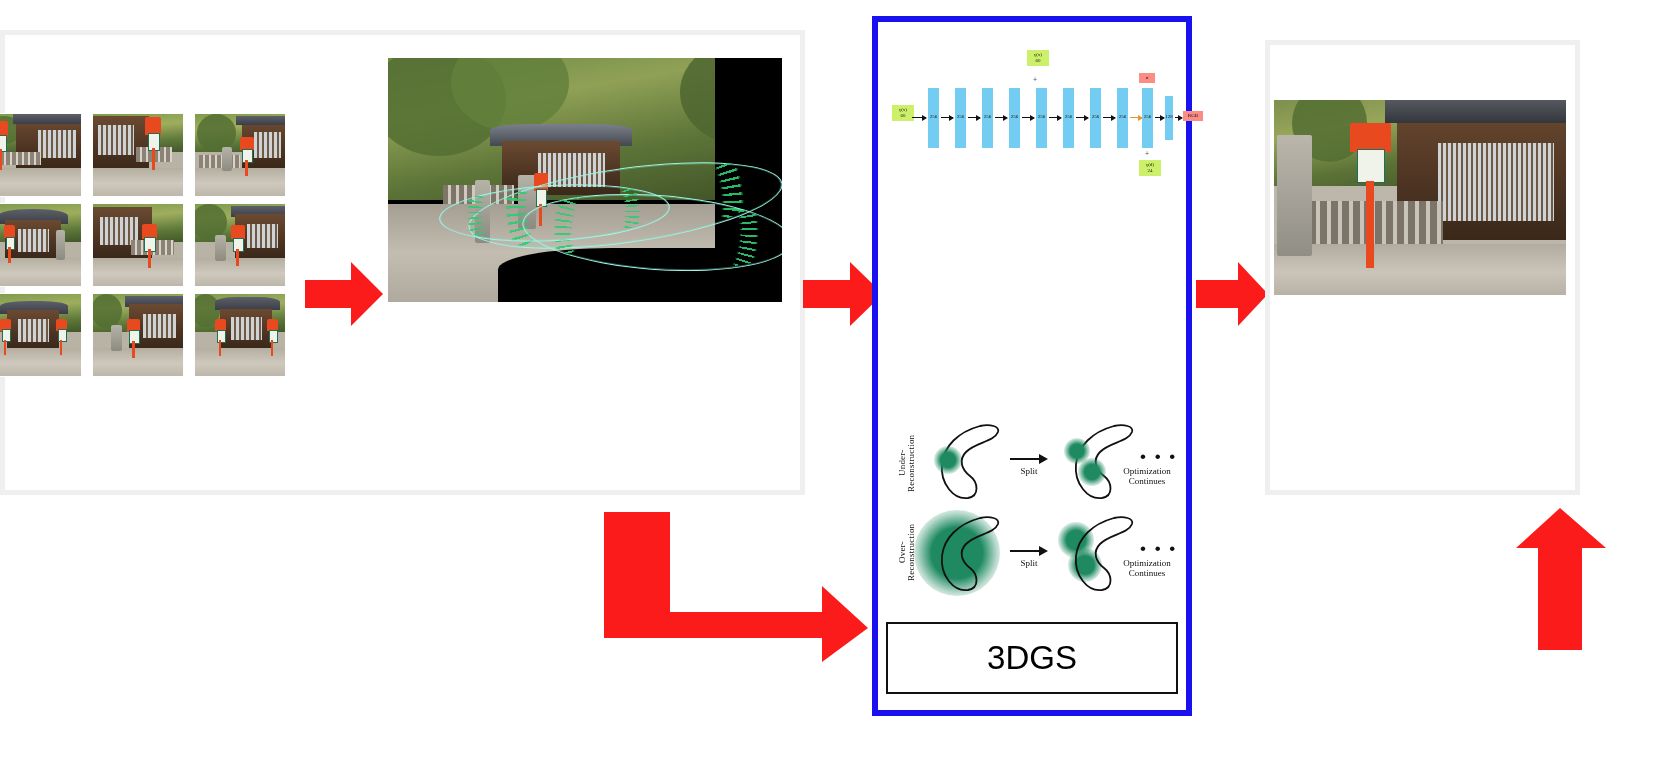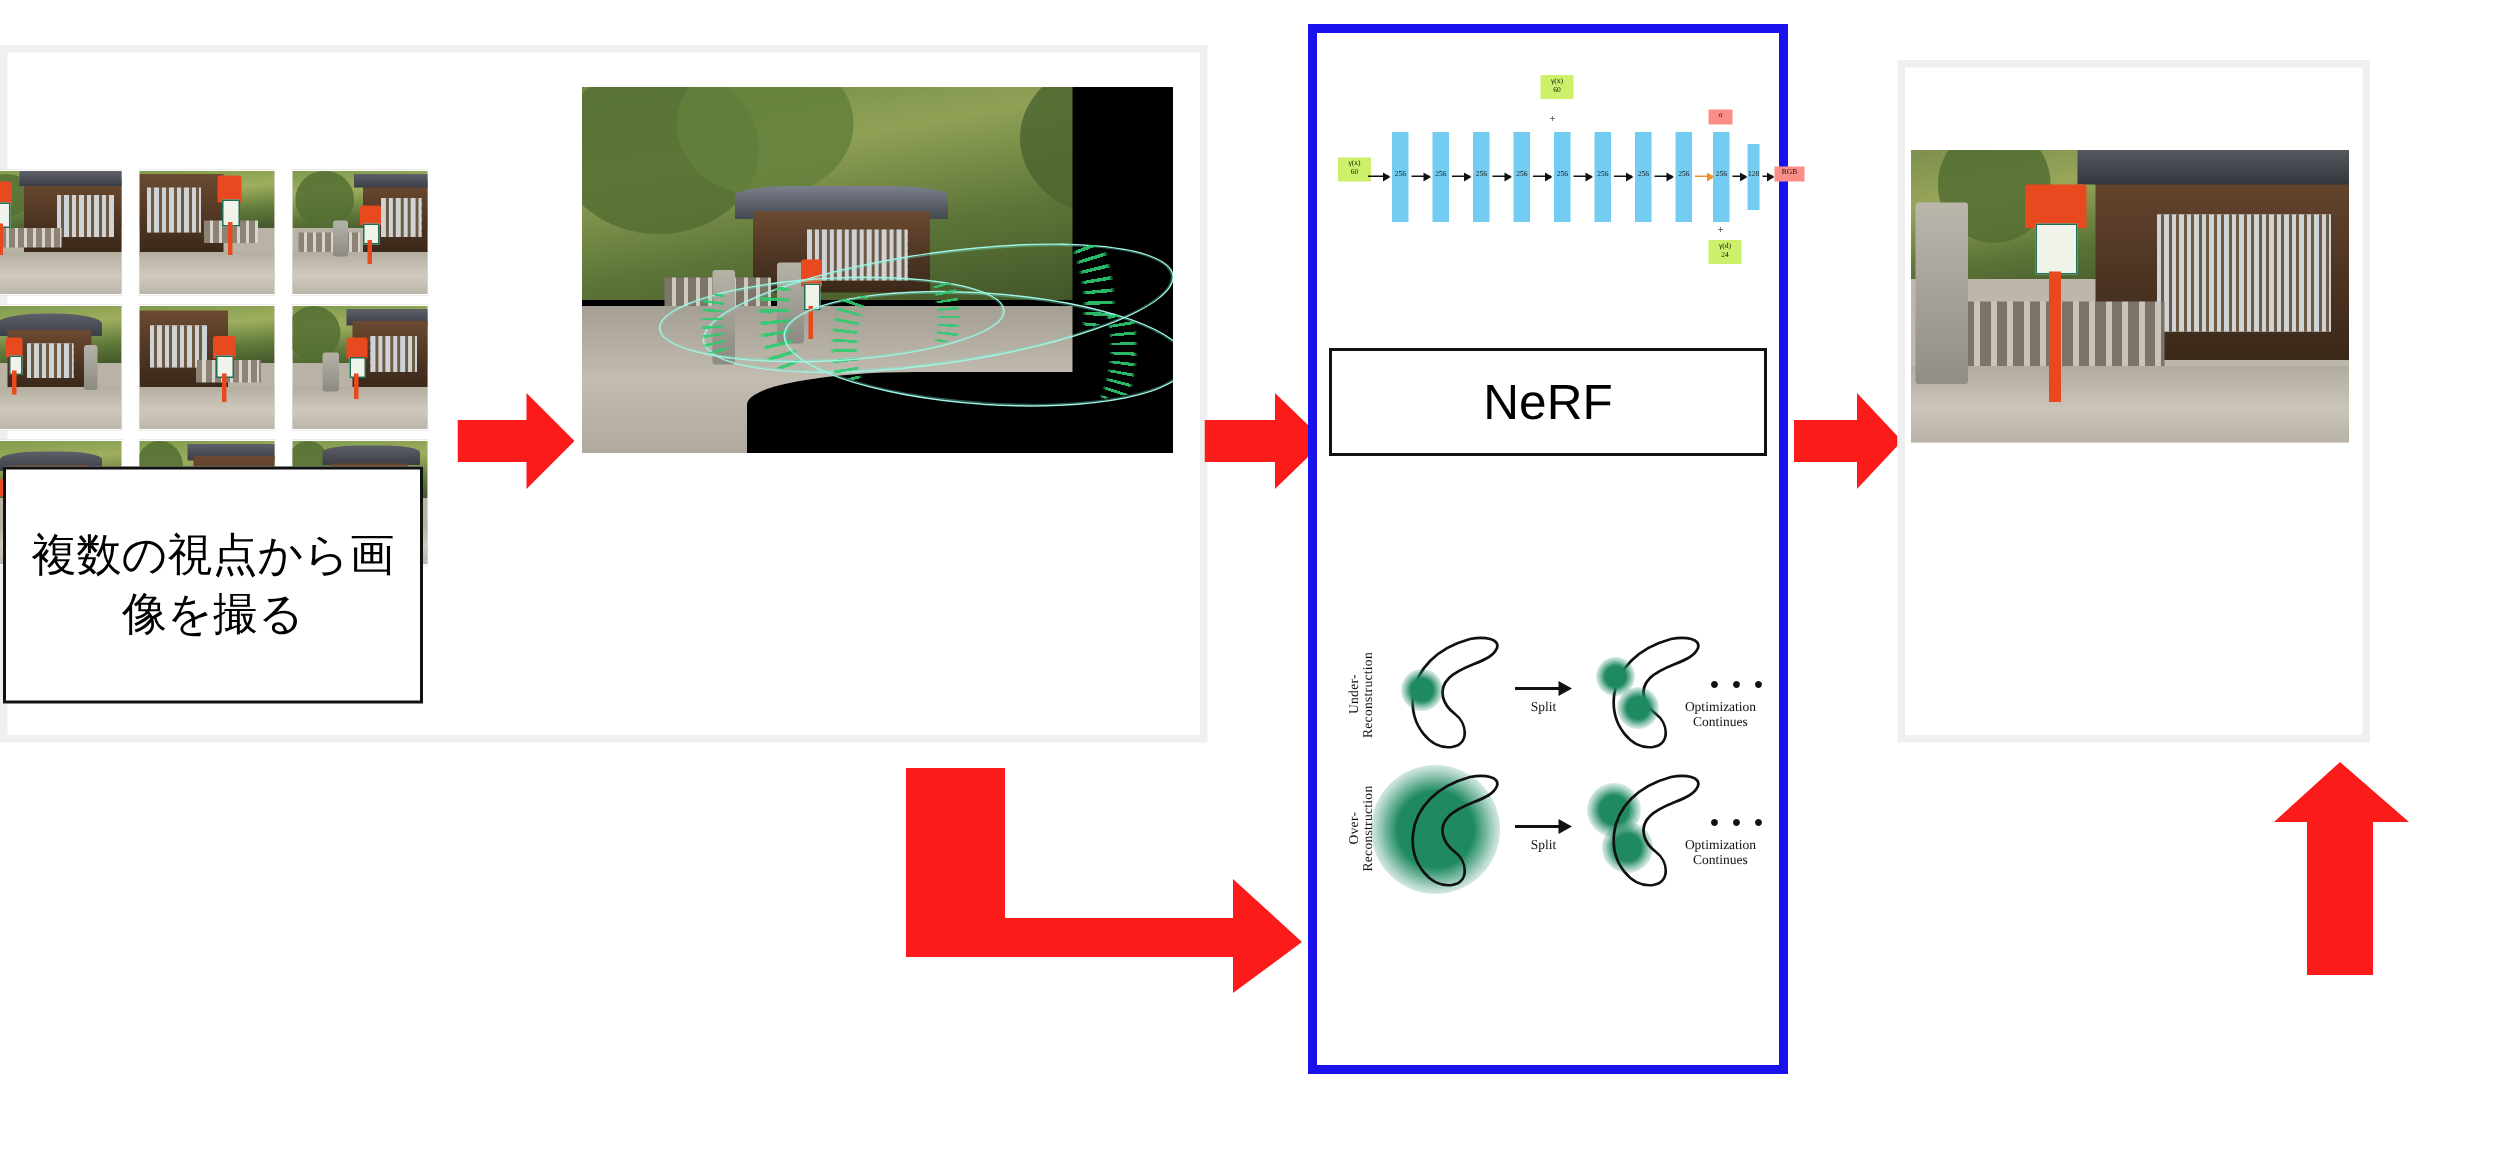--- a/index.html
+++ b/index.html
@@ -304,24 +304,20 @@
           </div>
         <div class="lantern" style="left:80%;top:30%;width:12%;height:46%">
           <div class="head"></div>
             <div class="body"></div>
             <div class="post"></div>
           </div>
       </div>
       </div>
   </div>
 
-  <div class="caption-box cap-jp-1" style="left:2px; top:311px; width:280px; height:158px;">
-    <span class="txt">複数の視点から画
-像を撮る</span>
-  </div>
 
   <div class="arrow" style="left:305px; top:258px; width:78px; height:72px;">
     <svg width="78" height="72" viewBox="0 0 78 72">
       <polygon points="0,22 46,22 46,4 78,36 46,68 46,50 0,50" fill="#fb1b1b"></polygon>
     </svg>
   </div>
 
   <div class="sfm" style="left:388px; top:58px; width:394px; height:244px;">
     <div class="sfm-photo">
       <div class="scene">
@@ -424,23 +420,20 @@
     <div class="mlp-arrow" style="left:269px; top:67px; width:9px;"></div>
 
     <div class="mlp-layer" style="left:279px; top:46px; width:8px; height:44px;"></div>
     <div class="mlp-lbl" style="left:277px; top:64px; width:12px;">128</div>
     <div class="mlp-arrow" style="left:289px; top:67px; width:7px;"></div>
     <div class="mlp-chip chip-red" style="left:297px; top:61px; width:16px;">
       <span>RGB</span>
     </div>
   </div>
 
-  <div class="caption-box cap-en" style="left:886px; top:232px; width:292px; height:72px;">
-    <span class="txt">NeRF</span>
-  </div>
 
   <div class="gs" style="left:892px; top:418px; width:288px; height:180px;">
 
     <div class="gs-row-lbl" style="left:6px; top:6px; height:78px; width:22px; white-space:pre-line;">Under-
 Reconstruction</div>
 
     <div class="gs-outline" style="left:36px; top:4px;">
       <svg width="74" height="82" viewBox="0 0 74 82">
         <path d="M52 4 C30 10 16 24 14 42 C12 62 26 78 40 76 C52 74 50 60 42 54 C34 48 30 38 38 30 C48 20 66 20 70 10 C72 4 62 2 52 4 Z" fill="none" stroke="#111" stroke-width="1.8"></path>
       </svg>
@@ -482,20 +475,23 @@
       <svg width="74" height="82" viewBox="0 0 74 82">
         <path d="M52 4 C30 10 16 24 14 42 C12 62 26 78 40 76 C52 74 50 60 42 54 C34 48 30 38 38 30 C48 20 66 20 70 10 C72 4 62 2 52 4 Z" fill="none" stroke="#111" stroke-width="1.8"></path>
       </svg>
     </div>
 
     <div class="gs-dots" style="left:248px; top:126px;">• • •</div>
     <div class="gs-cap" style="left:222px; top:140px; width:66px; white-space:pre-line;">Optimization
 Continues</div>
   </div>
 
+  <div class="caption-box cap-en" style="left:886px; top:622px; width:292px; height:72px;">
+    <span class="txt">3DGS</span>
+  </div>
 
   <div class="arrow" style="left:1196px; top:258px; width:72px; height:72px;">
     <svg width="72" height="72" viewBox="0 0 72 72">
       <polygon points="0,22 42,22 42,4 72,36 42,68 42,50 0,50" fill="#fb1b1b"></polygon>
     </svg>
   </div>
 
   <div class="panel panel-grey" style="left:1265px; top:40px; width:315px; height:455px;"></div>
 
   <div class="sfm" style="left:1274px; top:100px; width:292px; height:195px; background:#bdb7ab;">

